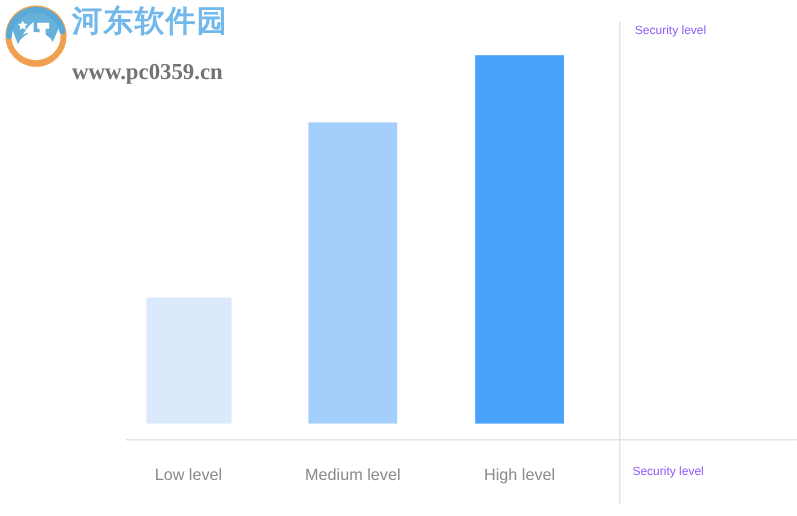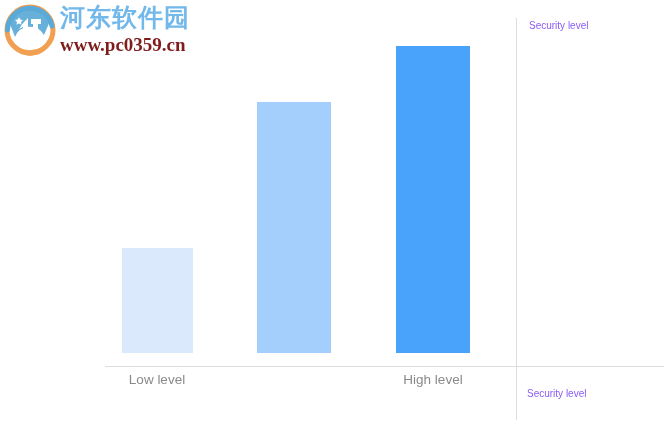--- a/index.html
+++ b/index.html
@@ -46,23 +46,23 @@
     font-weight: bold;
     color: #72b8ea;
     line-height: 28px;
     letter-spacing: 1px;
     white-space: nowrap;
   }
   .wm-url {
     font-family: "Liberation Serif", "DejaVu Serif", serif;
     font-size: 19px;
     font-weight: bold;
-    color: #7f1d1d;
+    color: #737373;
     line-height: 22px;
-    margin-top: 2px;
+    margin-top: 18px;
     white-space: nowrap;
   }
 
   
   .chart-area {
     position: absolute;
     left: 0;
     top: 0;
     width: 664px;
     height: 430px;
@@ -86,21 +86,21 @@
   .bar {
     position: absolute;
     bottom: 77px;           
   }
   .bar-1 { left: 122px; width: 71px; height: 111px; background: #dbe9fd; }
   .bar-2 { left: 257px; width: 74px; height: 265px; background: #a4cffc; }
   .bar-3 { left: 396px; width: 74px; height: 325px; background: #4aa3fb; }
 
   .x-label {
     position: absolute;
-    top: 372px;
+    top: 388px;
     font-size: 13.5px;
     color: #8a8a8a;
     text-align: center;
     white-space: nowrap;
   }
   .xl-1 { left: 107px; width: 100px; }
   .xl-2 { left: 234px; width: 120px; }
   .xl-3 { left: 383px; width: 100px; text-align: center; }
 
   .axis-title {
@@ -145,20 +145,21 @@
   <div class="chart-area">
 
     <div class="axis-line"></div>
     <div class="divider-line"></div>
 
     <div class="bar bar-1" style="height: 105px; background: rgb(219, 233, 253);"></div>
     <div class="bar bar-2" style="height: 251px; background: rgb(164, 207, 252);"></div>
     <div class="bar bar-3" style="height: 307px; background: rgb(74, 163, 251);"></div>
 
     <div class="x-label xl-1">Low level</div>
+    <div class="x-label xl-2">Medium level</div>
     <div class="x-label xl-3">High level</div>
 
     <div class="axis-title at-erasing">Security level</div>
     <div class="axis-title at-security">Security level</div>
 
   </div>
 
 </div>
 
 </body></html>

